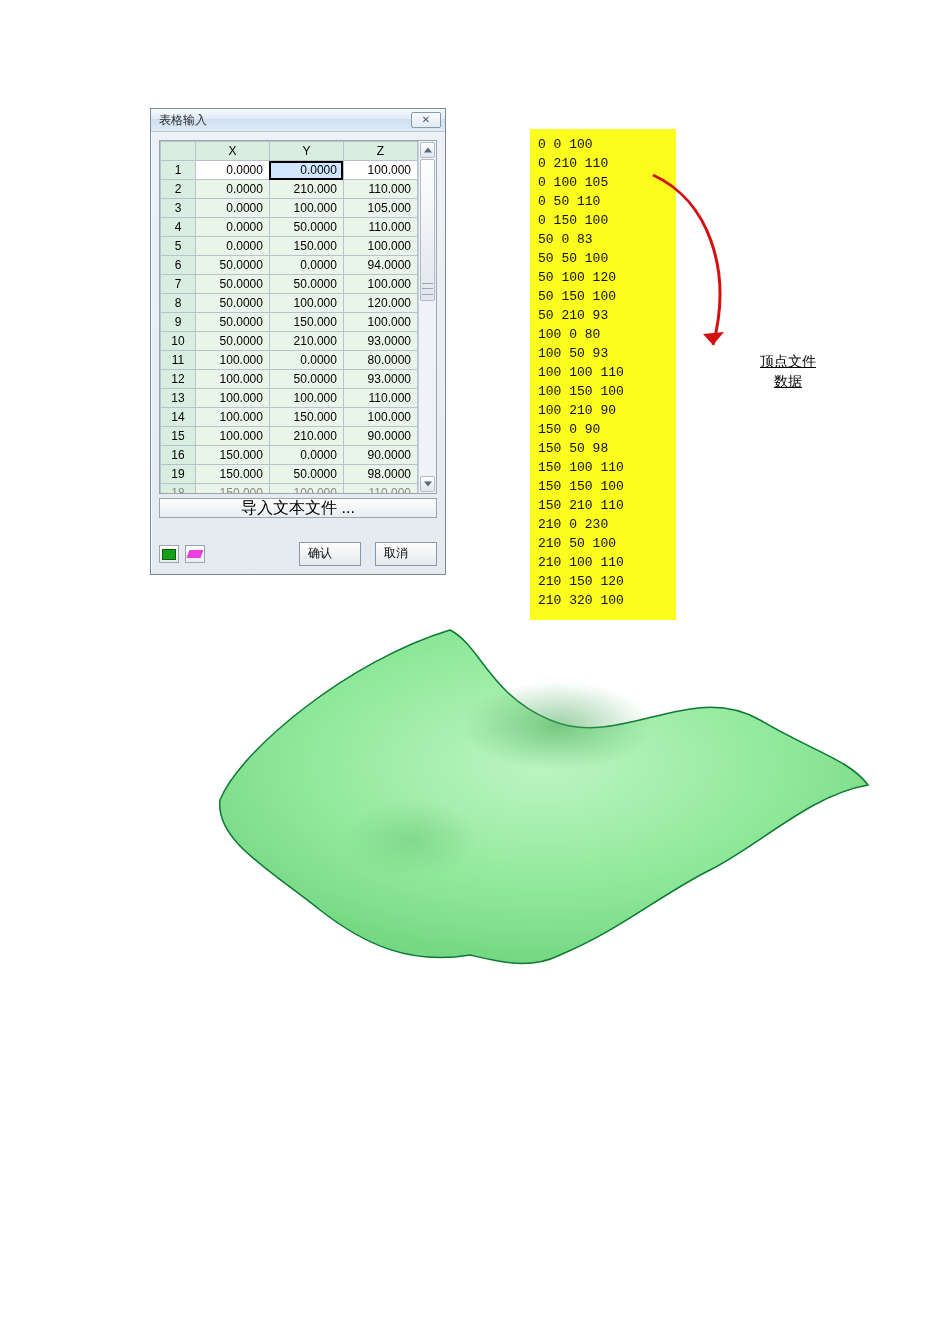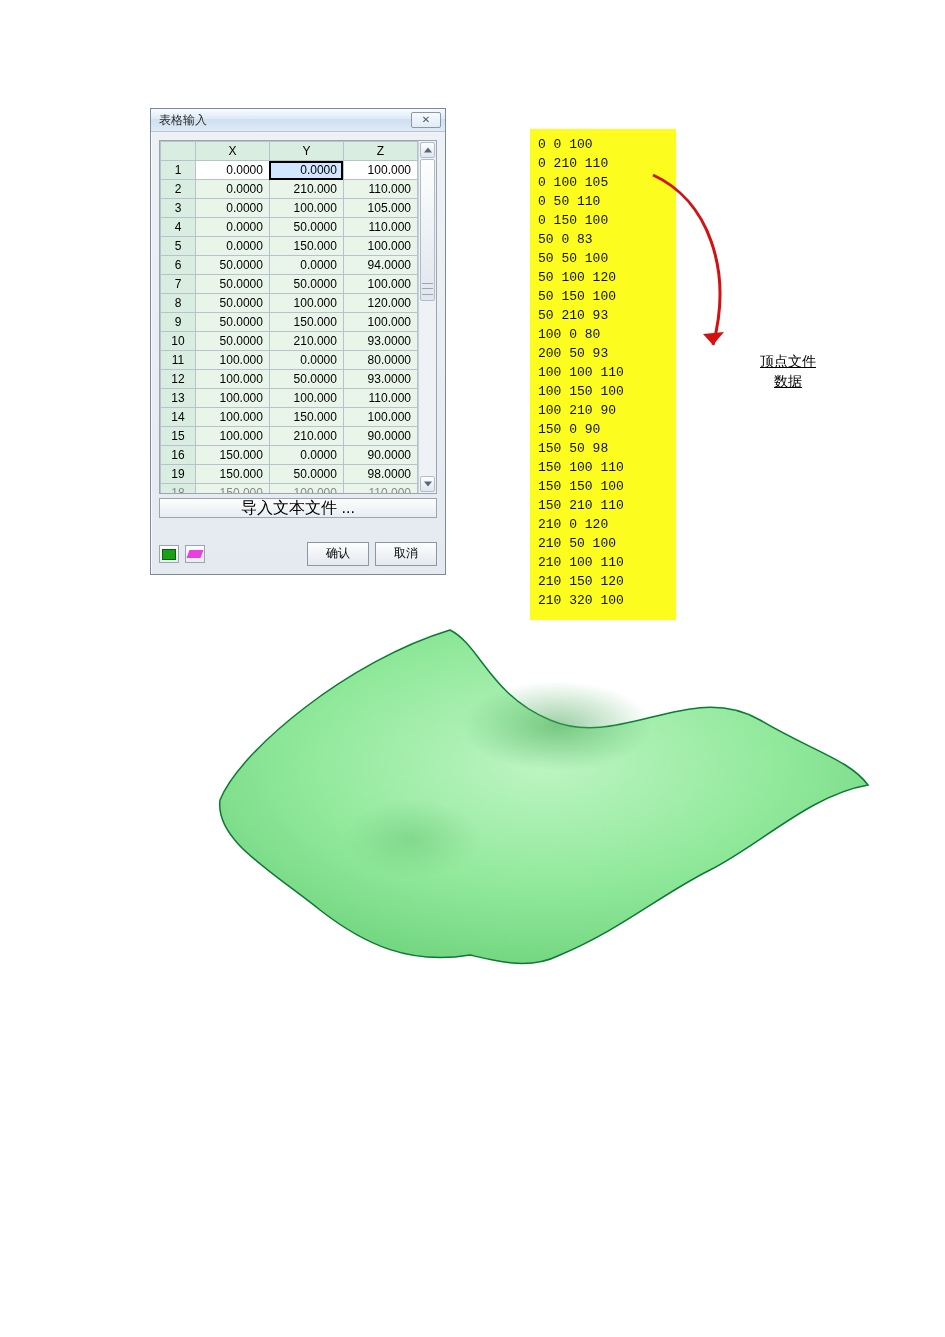--- a/index.html
+++ b/index.html
@@ -187,25 +187,25 @@
   }
   .tool-icon.eraser span{
     width:14px;height:8px;background:#e83fe1;transform:skewX(-20deg);display:block;
   }
   .spacer{flex:1;}
   .dlg-btn{
     min-width:44px;
     height:22px;
     border:1px solid #8a97a4;
     background:linear-gradient(#fdfdfd,#e4e9ef);
-    margin-left:6px;
+    margin-left:14px;
     font-size:12px;
     padding:0 8px;
     line-height:20px;
-    text-align:center;
+    text-align:left;
   }
 
   
   .textblock {
     position: absolute;
     left: 530px;
     top: 114px;
     width: 146px;
     background: #fcfd1e;
     padding: 6px 8px 10px 8px;
@@ -412,30 +412,30 @@
     <div>0 210 110</div>
     <div>0 100 105</div>
     <div>0 50 110</div>
     <div>0 150 100</div>
     <div>50 0 83</div>
     <div>50 50 100</div>
     <div>50 100 120</div>
     <div>50 150 100</div>
     <div>50 210 93</div>
     <div>100 0 80</div>
-    <div>200 50 93</div>
+    <div>100 50 93</div>
     <div>100 100 110</div>
     <div>100 150 100</div>
     <div>100 210 90</div>
     <div>150 0 90</div>
     <div>150 50 98</div>
     <div>150 100 110</div>
     <div>150 150 100</div>
     <div>150 210 110</div>
-    <div>210 0 120</div>
+    <div>210 0 230</div>
     <div>210 50 100</div>
     <div>210 100 110</div>
     <div>210 150 120</div>
     <div>210 320 100</div>
   </div>
 
 <svg class="arrow-svg" viewBox="0 0 120 200">
   <path d="M 5 5 C 60 30, 85 100, 65 175" stroke="#d31111" stroke-width="3" fill="none"></path>
   <polygon points="65,175 55,164 76,162" fill="#d31111"></polygon>
 </svg>

